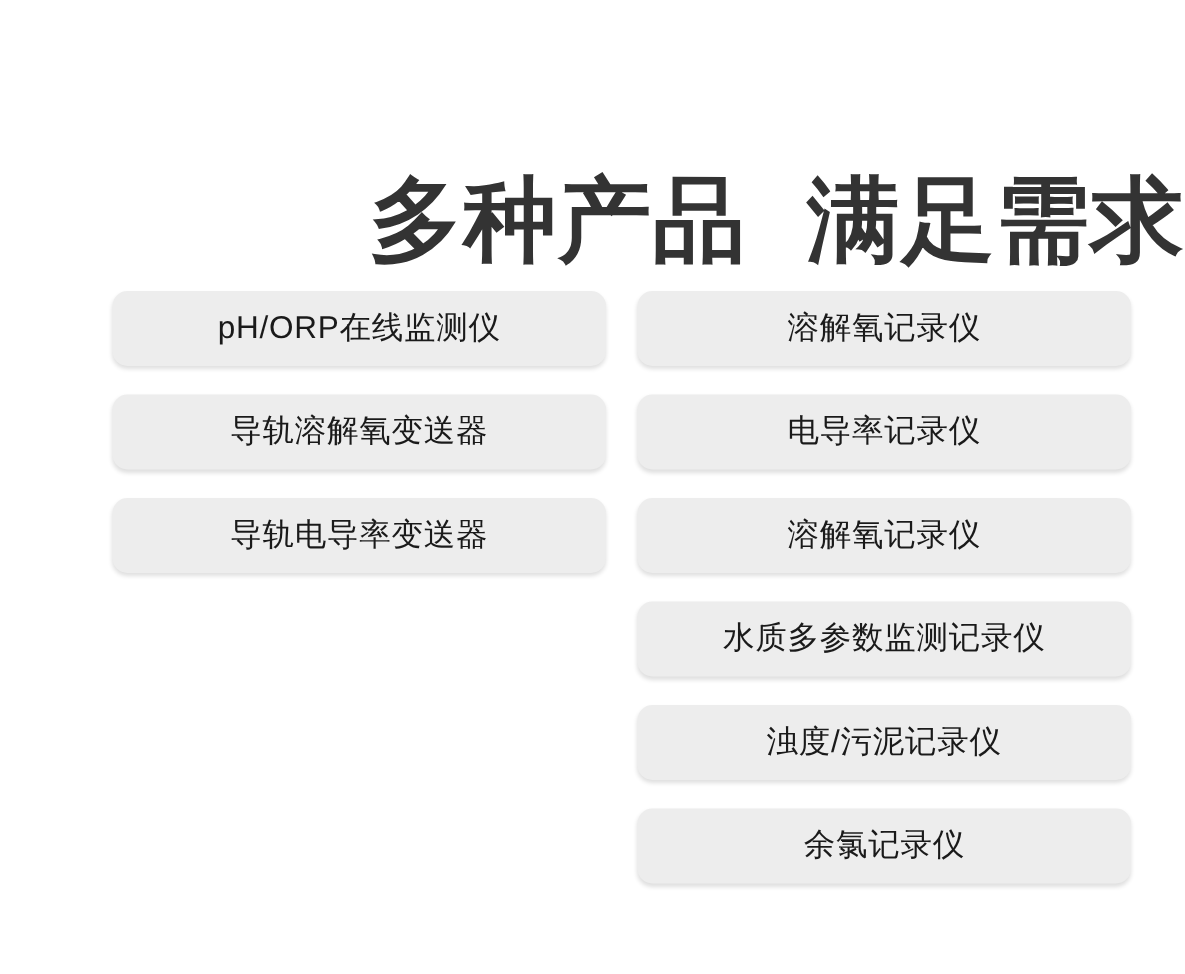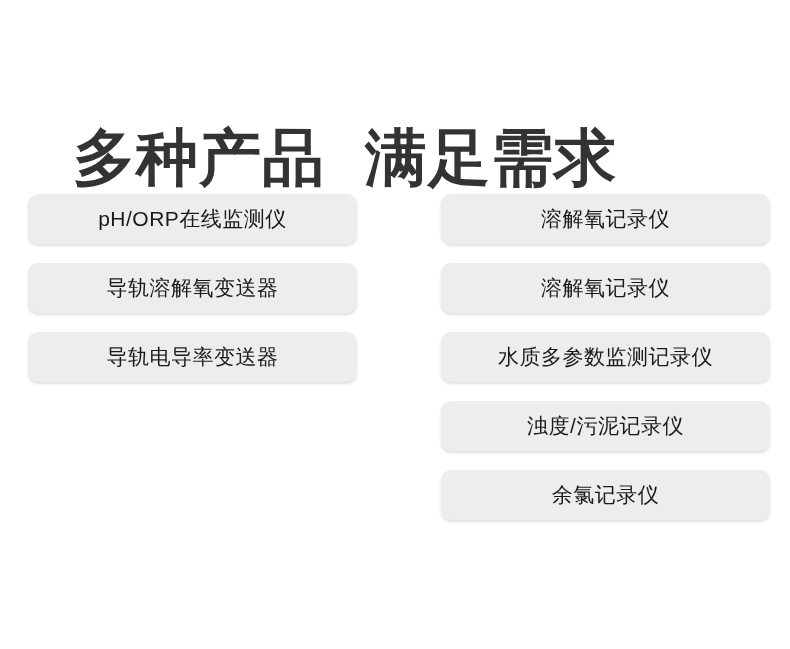--- a/index.html
+++ b/index.html
@@ -14,46 +14,47 @@
     overflow: hidden;
   }
   .page {
     position: relative;
     width: 790px;
     height: 649px;
     background: #ffffff;
   }
   .heading {
     position: absolute;
-    top: 44px;
+    top: 34px;
     left: 0;
     width: 790px;
-    text-align: left;
+    text-align: right;
     font-size: 62px;
     line-height: 76px;
     font-weight: bold;
     color: #333333;
     letter-spacing: 1px;
     white-space: pre;
   }
   .heading .seg {
     display: inline;
   }
   .heading .gap {
     display: inline-block;
     width: 40px;
   }
   .columns {
     position: absolute;
     top: 194px;
-    left: 28px;
+    left: 12px;
     width: 742px;
     display: flex;
     flex-direction: row;
-    justify-content: space-between;
+    justify-content: flex-end;
+    gap: 21px;
   }
   .column {
     display: flex;
     flex-direction: column;
     gap: 19px;
   }
   .column.left { width: 329px; }
   .column.right { width: 329px; }
   .pill {
     box-sizing: border-box;
@@ -98,20 +99,23 @@
       <div class="pill">
         <span class="pill-label">导轨电导率变送器</span>
       </div>
     </div>
 
     <div class="column right">
       <div class="pill">
         <span class="pill-label">溶解氧记录仪</span>
       </div>
       <div class="pill">
+        <span class="pill-label">电导率记录仪</span>
+      </div>
+      <div class="pill">
         <span class="pill-label">溶解氧记录仪</span>
       </div>
       <div class="pill">
         <span class="pill-label">水质多参数监测记录仪</span>
       </div>
       <div class="pill">
         <span class="pill-label">浊度/污泥记录仪</span>
       </div>
       <div class="pill">
         <span class="pill-label">余氯记录仪</span>

